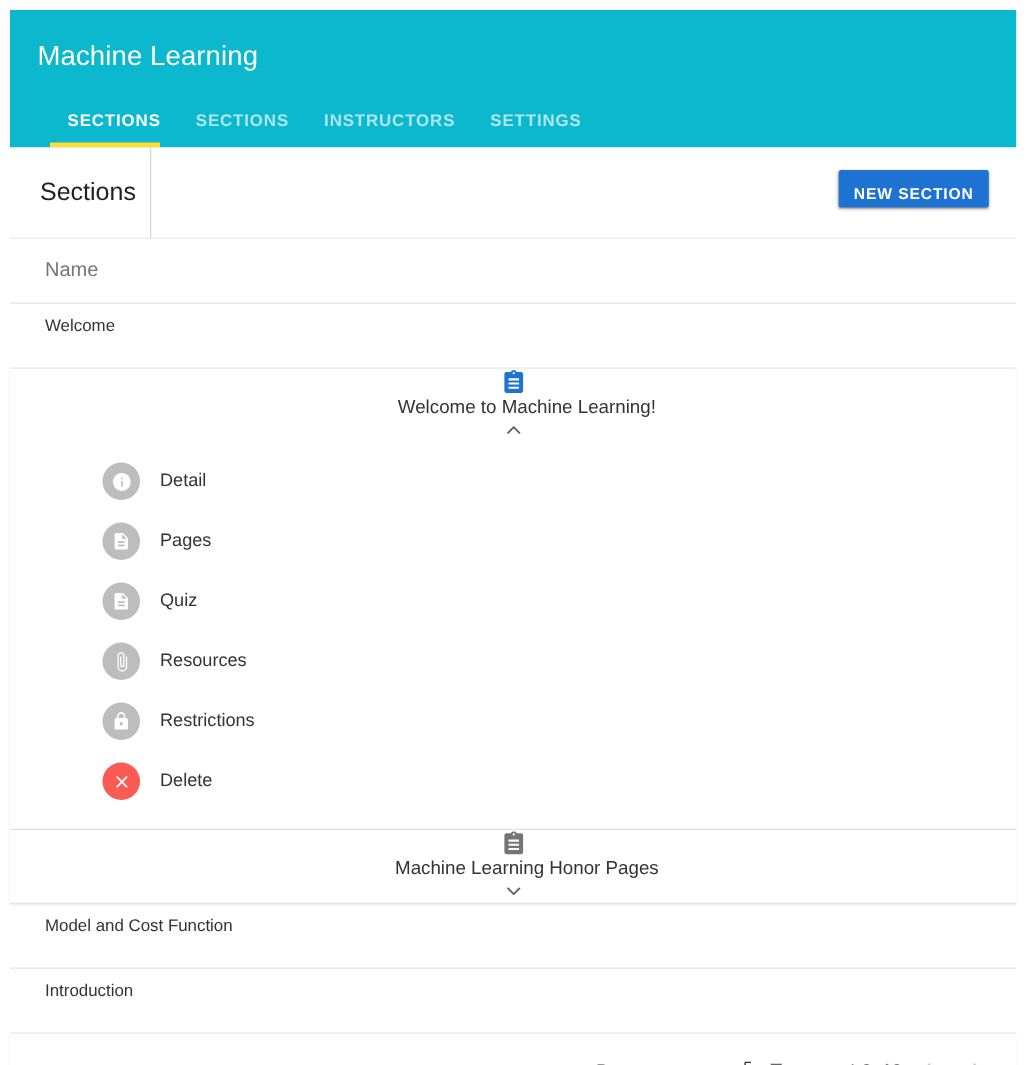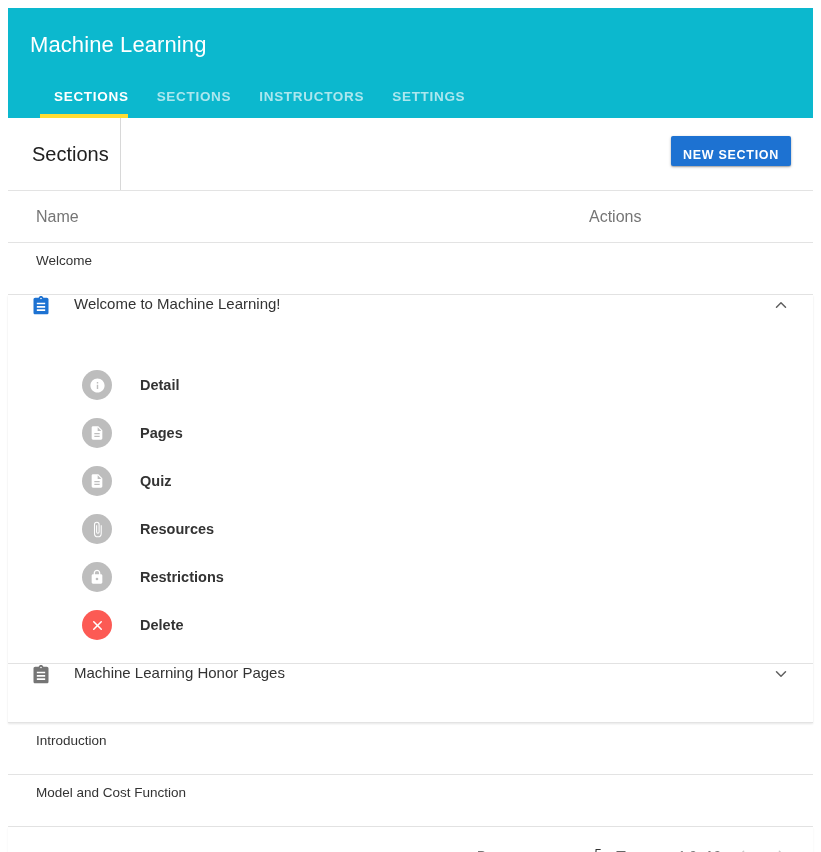--- a/index.html
+++ b/index.html
@@ -136,24 +136,25 @@
   }
 
   
   .panel {
     background: #fff;
     border-bottom: 1px solid #e3e3e3;
     box-shadow: 0 1px 2px rgba(0,0,0,.10);
   }
   .panel-header {
     display: flex;
-    align-items: flex-start;
+    align-items: center;
     height: 58px;
     padding: 0 22px 0 22px;
     cursor: pointer;
+    flex-direction: column;
   }
   .panel-ico {
     width: 22px; height: 22px;
     flex: 0 0 22px;
     display: flex; align-items: center; justify-content: center;
   }
   .panel-ico svg { display: block; }
   .panel-label {
     font-size: 15px;
     color: #333333;
@@ -181,22 +182,21 @@
     display: flex;
     align-items: center;
     justify-content: center;
     flex: 0 0 30px;
   }
   .circ.danger { background: #fc5a54; }
   .circ svg { display: block; }
   .subitem-label {
     font-size: 14.5px;
     color: #333333;
-    padding-left: 28px;
-    font-weight: bold;
+    padding-left: 16px;
   }
 
   
   .paginator {
     display: flex;
     align-items: center;
     justify-content: flex-end;
     height: 57px;
     background: #fff;
     padding-right: 12px;
@@ -257,21 +257,20 @@
   <div class="title-row">
     <div class="section-title">Sections</div>
     <div class="title-divider"></div>
     <button class="new-section-btn">NEW SECTION</button>
   </div>
 
   <div class="table">
 
     <div class="table-head">
       <div class="th th-name">Name</div>
-      <div class="th th-actions">Actions</div>
     </div>
 
     <div class="row">
       <div class="row-name">Welcome</div>
       <div class="row-actions">
         
         
         
       </div>
     </div>
@@ -361,30 +360,30 @@
         <span class="panel-label">Machine Learning Honor Pages</span>
         <span class="chevron">
           <svg width="18" height="18" viewBox="0 0 24 24" fill="none" stroke="currentColor" stroke-width="2" stroke-linecap="round" stroke-linejoin="round">
               <polyline points="6 9 12 15 18 9"></polyline>
             </svg>
         </span>
       </div>
     </div>
 
     <div class="row">
+      <div class="row-name">Model and Cost Function</div>
+      <div class="row-actions">
+        
+        
+        
+      </div>
+    </div>
+
+    <div class="row">
       <div class="row-name">Introduction</div>
-      <div class="row-actions">
-        
-        
-        
-      </div>
-    </div>
-
-    <div class="row">
-      <div class="row-name">Model and Cost Function</div>
       <div class="row-actions">
         
         
         
       </div>
     </div>
 
     <div class="paginator">
       <span class="pg-label">Rows per page:</span>
       <span class="pg-select">

